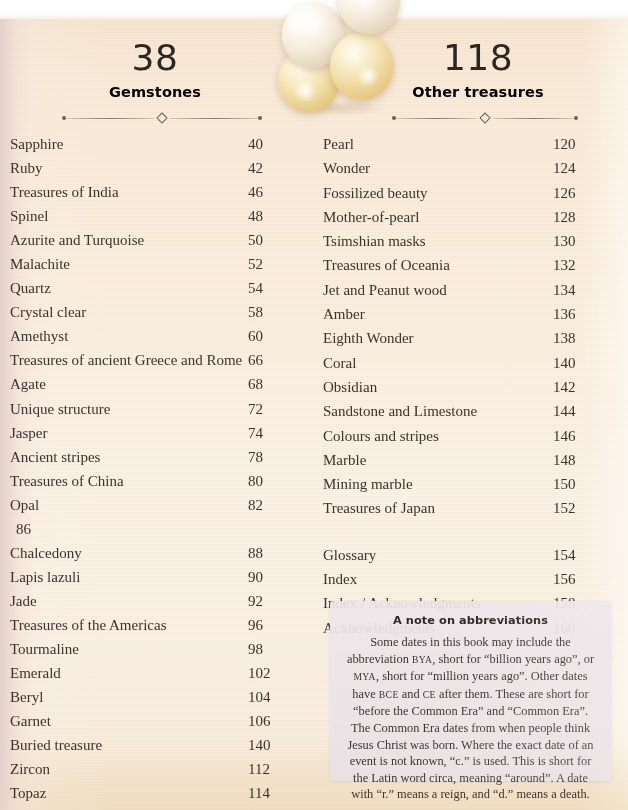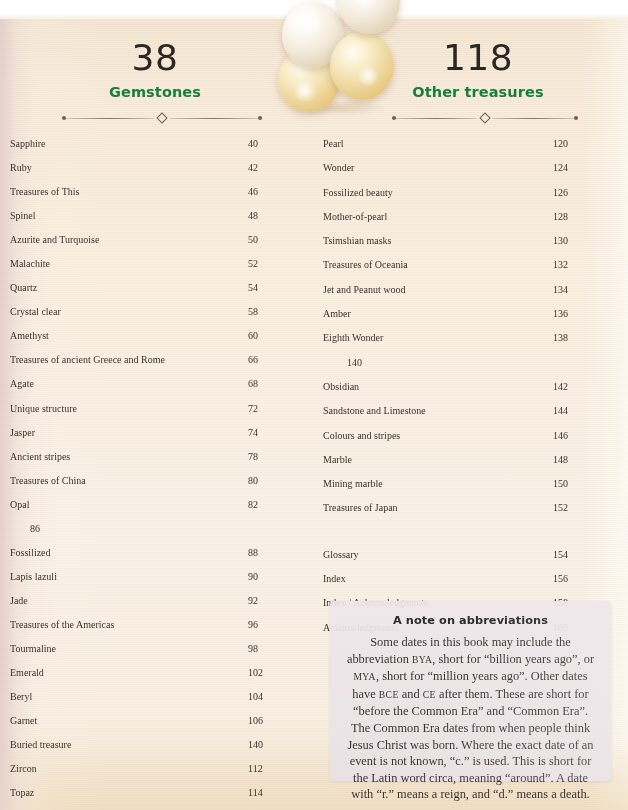--- a/index.html
+++ b/index.html
@@ -102,21 +102,21 @@
   .head-left  { left:40px;  top:38px; width:230px; }
   .head-right { left:360px; top:38px; width:236px; }
   .head-num {
     font-family:"DejaVu Sans", sans-serif;
     font-size:36px; line-height:40px; font-weight:400;
     color:#2b2722; letter-spacing:0.5px;
   }
   .head-label {
     font-family:"DejaVu Sans", sans-serif;
     font-size:14.5px; line-height:20px; font-weight:600;
-    color:#15803d; margin-top:4px; letter-spacing:0.1px;
+    color:#000000; margin-top:4px; letter-spacing:0.1px;
   }
 
   
   .rule {
     position:absolute; height:12px;
     display:flex; align-items:center; justify-content:center;
   }
   .rule-left  { left:62px;  top:112px; width:200px; }
   .rule-right { left:392px; top:112px; width:186px; }
   .rule .dot {
@@ -133,27 +133,27 @@
     flex:0 0 auto; background:transparent;
   }
 
   
   .col { position:absolute; }
   .col-l { left:10px;  top:132px; width:274px; }
   .col-r { left:323px; top:132px; width:266px; }
 
   .toc-row {
     display:flex; align-items:baseline;
-    font-size:10px; line-height:24.05px;
+    font-size:15px; line-height:24.05px;
     color:#3a332c; white-space:nowrap;
   }
   .col-r .toc-row { line-height:24.3px; }
   .toc-title { flex:1 1 auto; overflow:hidden; }
   .toc-page  { flex:0 0 auto; text-align:left; width:36px; }
-  .col-l .toc-page { margin-left:20px; }
+  .col-l .toc-page { margin-left:6px; }
   .col-r .toc-page { margin-left:24px; }
   .spacer { height:22px; }
 
   
   .gutter-fade {
     position:absolute; left:0; top:18px; width:120px; height:792px;
     background:linear-gradient(90deg,
         rgba(232,212,206,0.88) 0px,
         rgba(240,224,214,0.62) 14px,
         rgba(247,235,224,0.30) 34px,
@@ -245,21 +245,21 @@
   <div class="col col-l" id="list-left">
       <div class="toc-row">
         <span class="toc-title">Sapphire</span>
         <span class="toc-page">40</span>
       </div>
       <div class="toc-row">
         <span class="toc-title">Ruby</span>
         <span class="toc-page">42</span>
       </div>
       <div class="toc-row">
-        <span class="toc-title">Treasures of This</span>
+        <span class="toc-title">Treasures of India</span>
         <span class="toc-page">46</span>
       </div>
       <div class="toc-row">
         <span class="toc-title">Spinel</span>
         <span class="toc-page">48</span>
       </div>
       <div class="toc-row">
         <span class="toc-title">Azurite and Turquoise</span>
         <span class="toc-page">50</span>
       </div>
@@ -304,21 +304,21 @@
         <span class="toc-page">80</span>
       </div>
       <div class="toc-row">
         <span class="toc-title">Opal</span>
         <span class="toc-page">82</span>
       </div>
       <div class="toc-row">
         <span class="toc-page">86</span>
       </div>
       <div class="toc-row">
-        <span class="toc-title">Fossilized</span>
+        <span class="toc-title">Chalcedony</span>
         <span class="toc-page">88</span>
       </div>
       <div class="toc-row">
         <span class="toc-title">Lapis lazuli</span>
         <span class="toc-page">90</span>
       </div>
       <div class="toc-row">
         <span class="toc-title">Jade</span>
         <span class="toc-page">92</span>
       </div>
@@ -387,20 +387,21 @@
       </div>
       <div class="toc-row">
         <span class="toc-title">Amber</span>
         <span class="toc-page">136</span>
       </div>
       <div class="toc-row">
         <span class="toc-title">Eighth Wonder</span>
         <span class="toc-page">138</span>
       </div>
       <div class="toc-row">
+        <span class="toc-title">Coral</span>
         <span class="toc-page">140</span>
       </div>
       <div class="toc-row">
         <span class="toc-title">Obsidian</span>
         <span class="toc-page">142</span>
       </div>
       <div class="toc-row">
         <span class="toc-title">Sandstone and Limestone</span>
         <span class="toc-page">144</span>
       </div>

